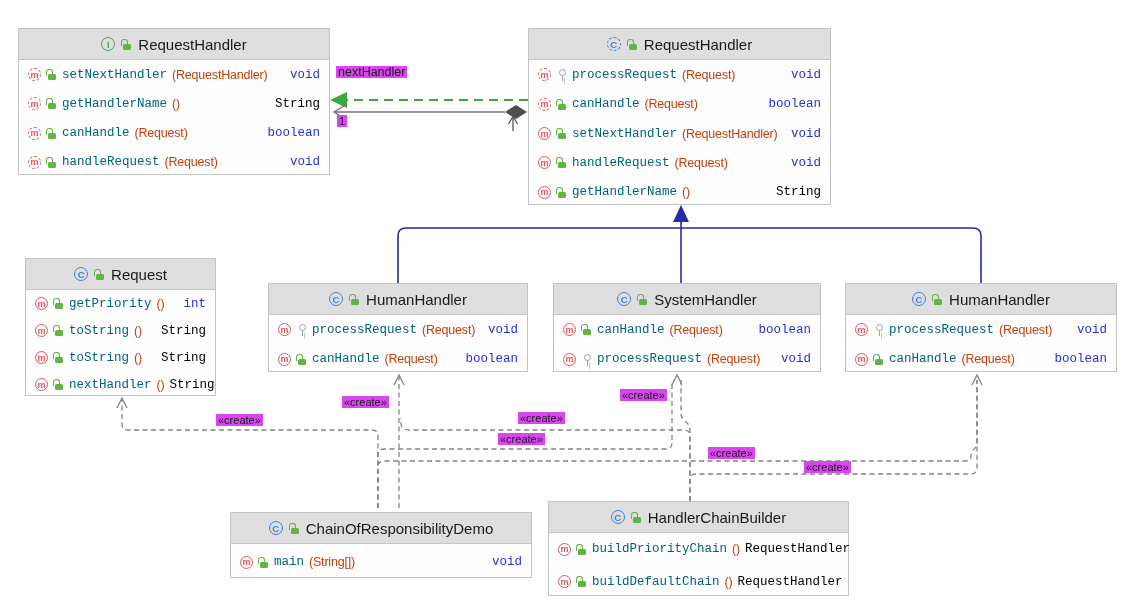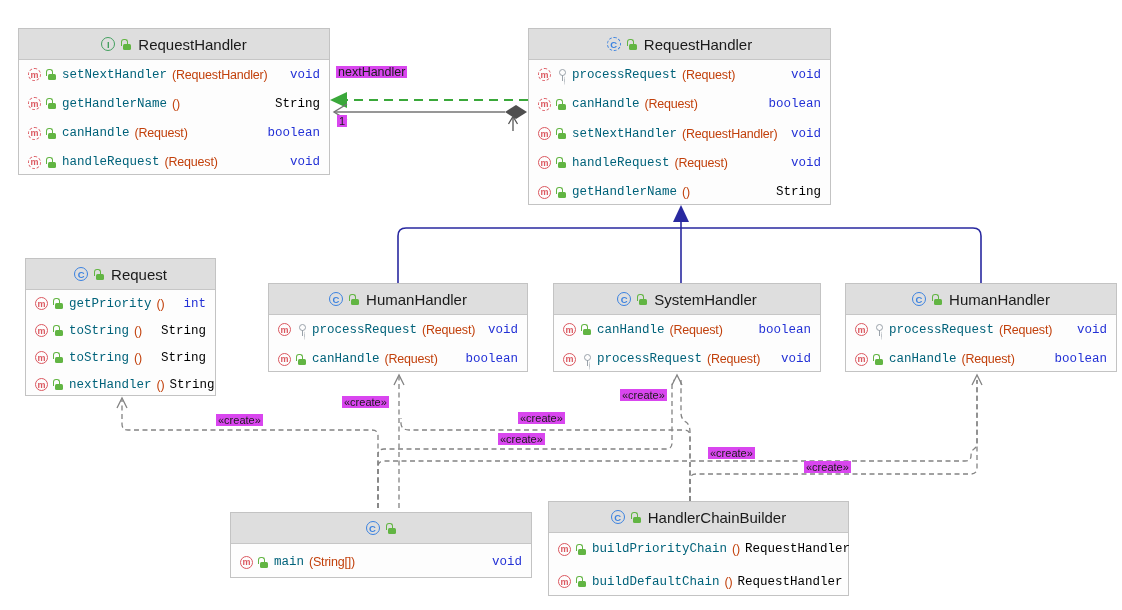--- a/index.html
+++ b/index.html
@@ -273,20 +273,21 @@
           <span class="sig">(Request)</span>
         <span class="ret kw">boolean</span>
       </div>
     </div>
   </div>
 
   <div class="cls" style="left:230px;top:512px;width:302px;height:66px;">
     <div class="hdr">
       <span class="cicon clsb">C</span>
       <span class="vis lock"></span>
+      <span>ChainOfResponsibilityDemo</span>
     </div>
     <div class="body" style="height:36px;">
       <div class="row">
         <span class="micon">m</span>
         <span class="vis lock"></span>
         <span class="mname">main</span>
           <span class="sig">(String[])</span>
         <span class="ret kw">void</span>
       </div>
     </div>

